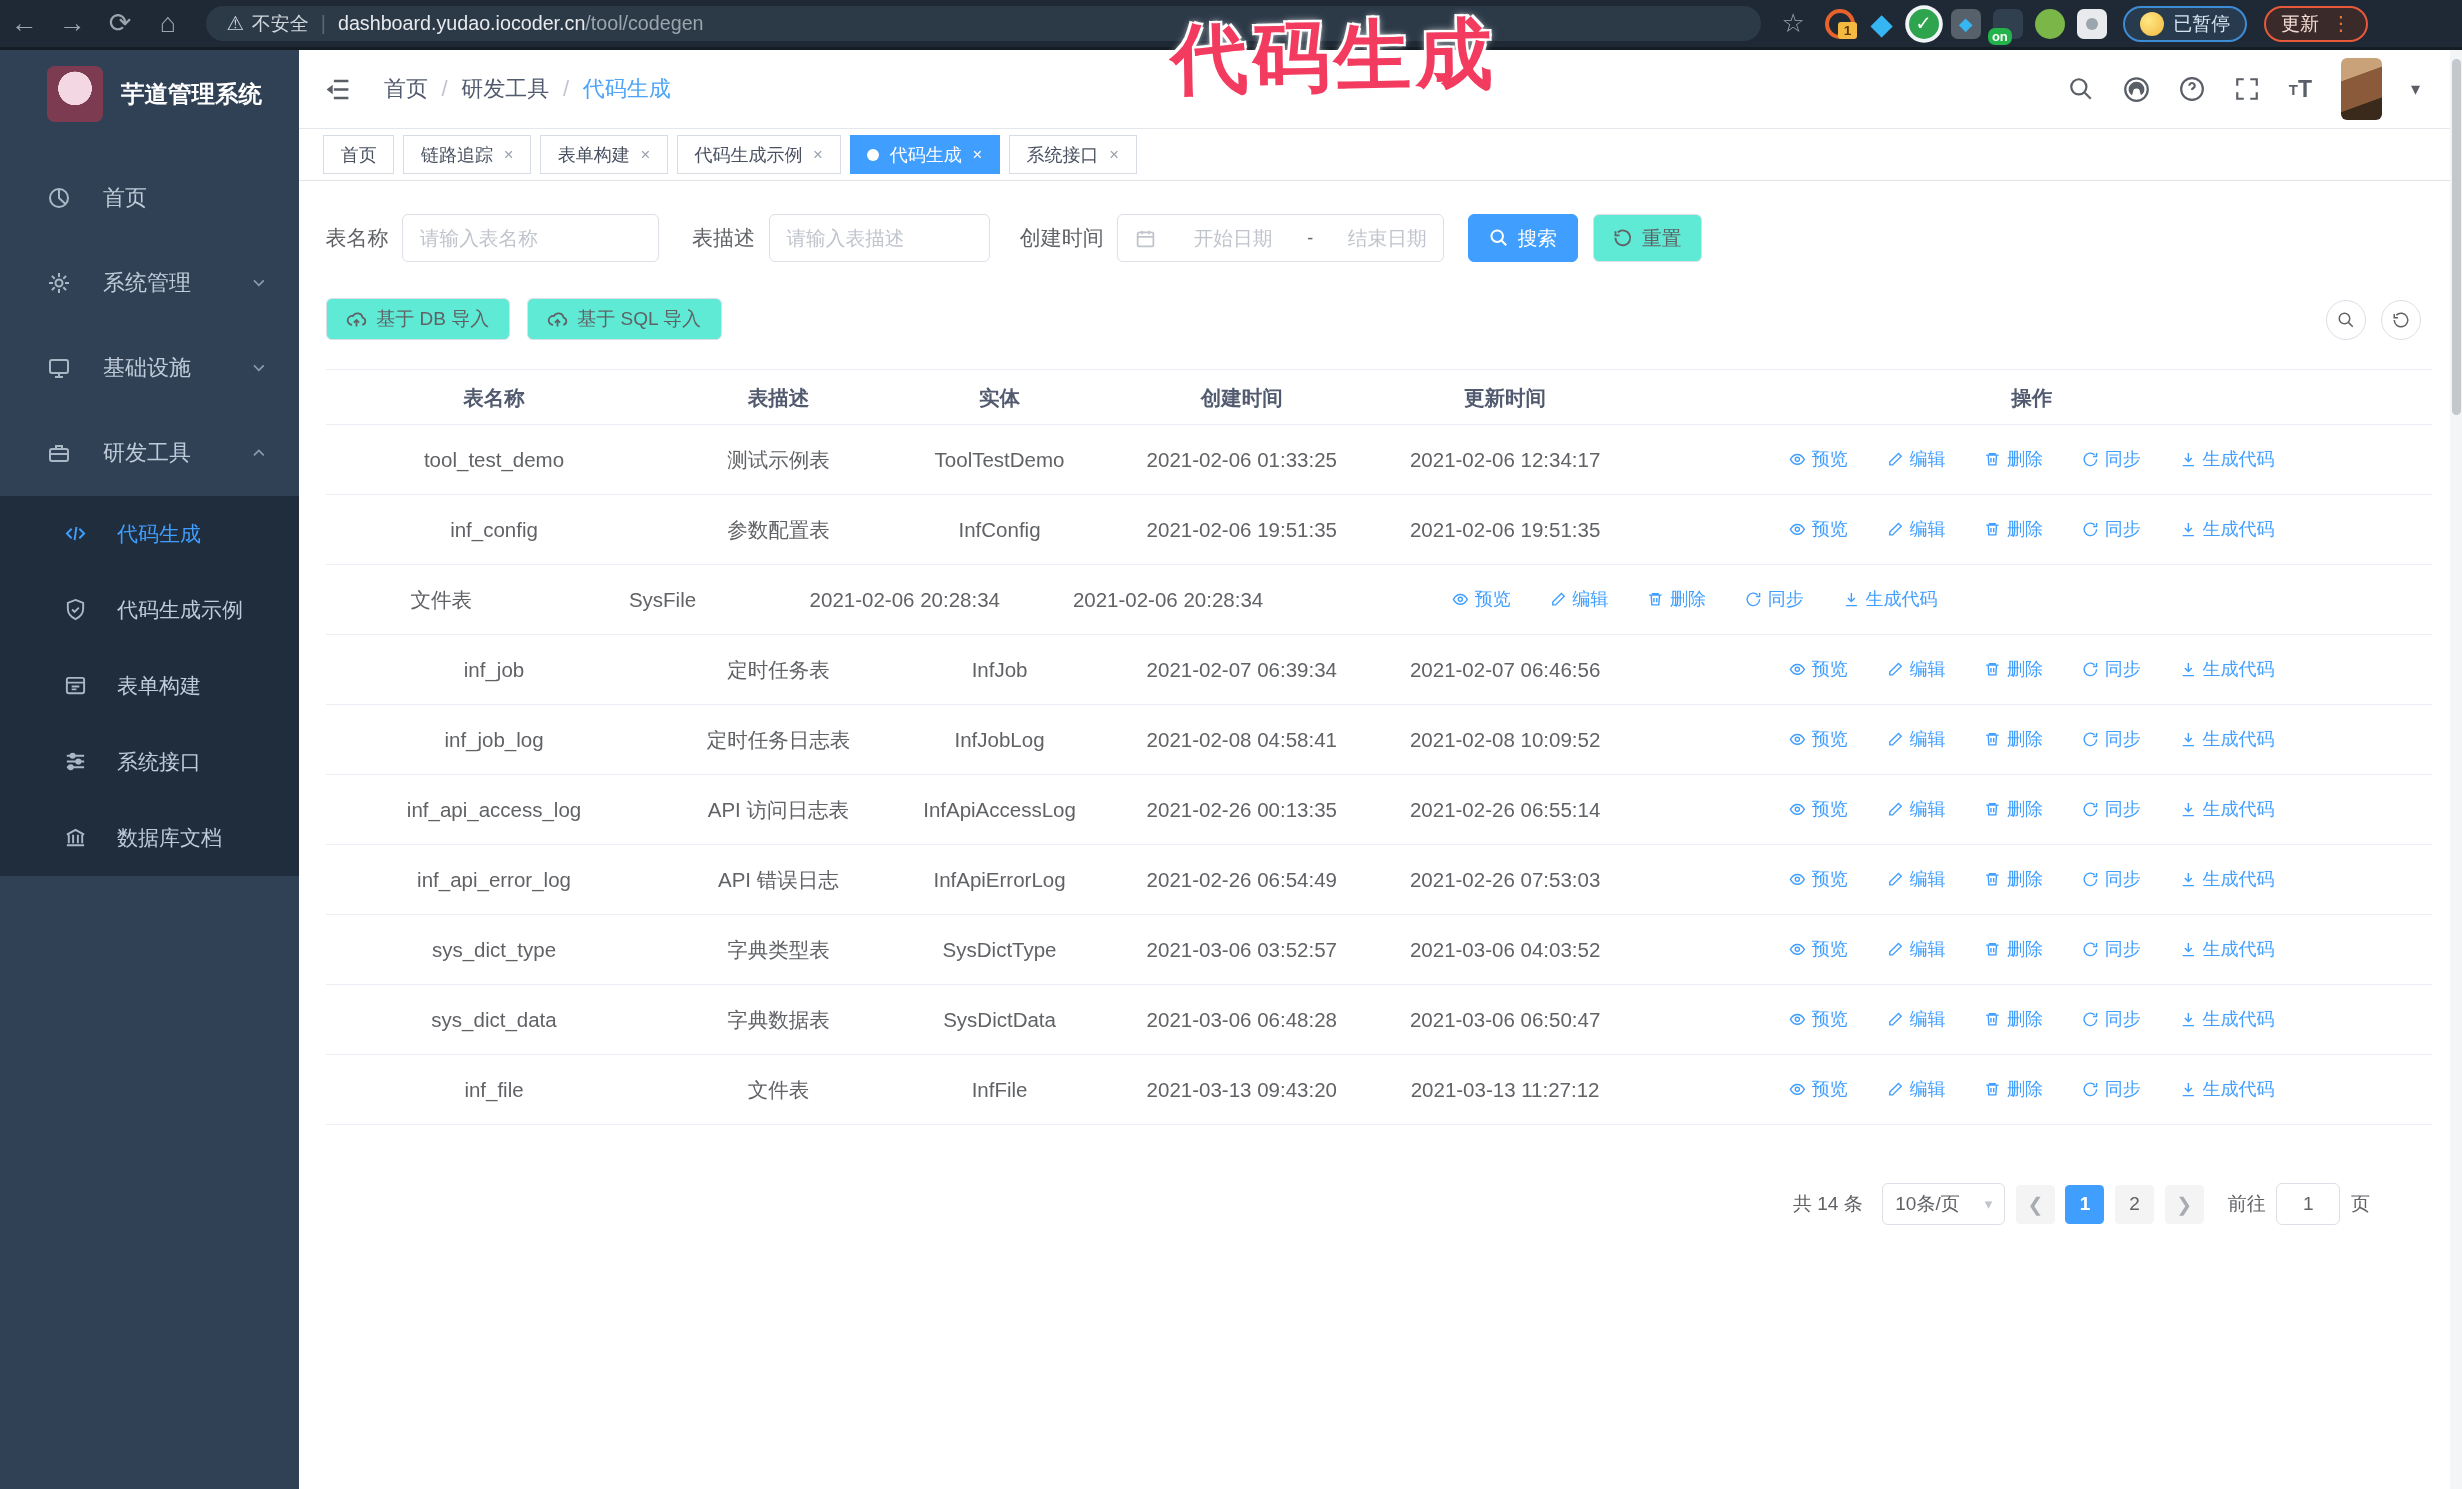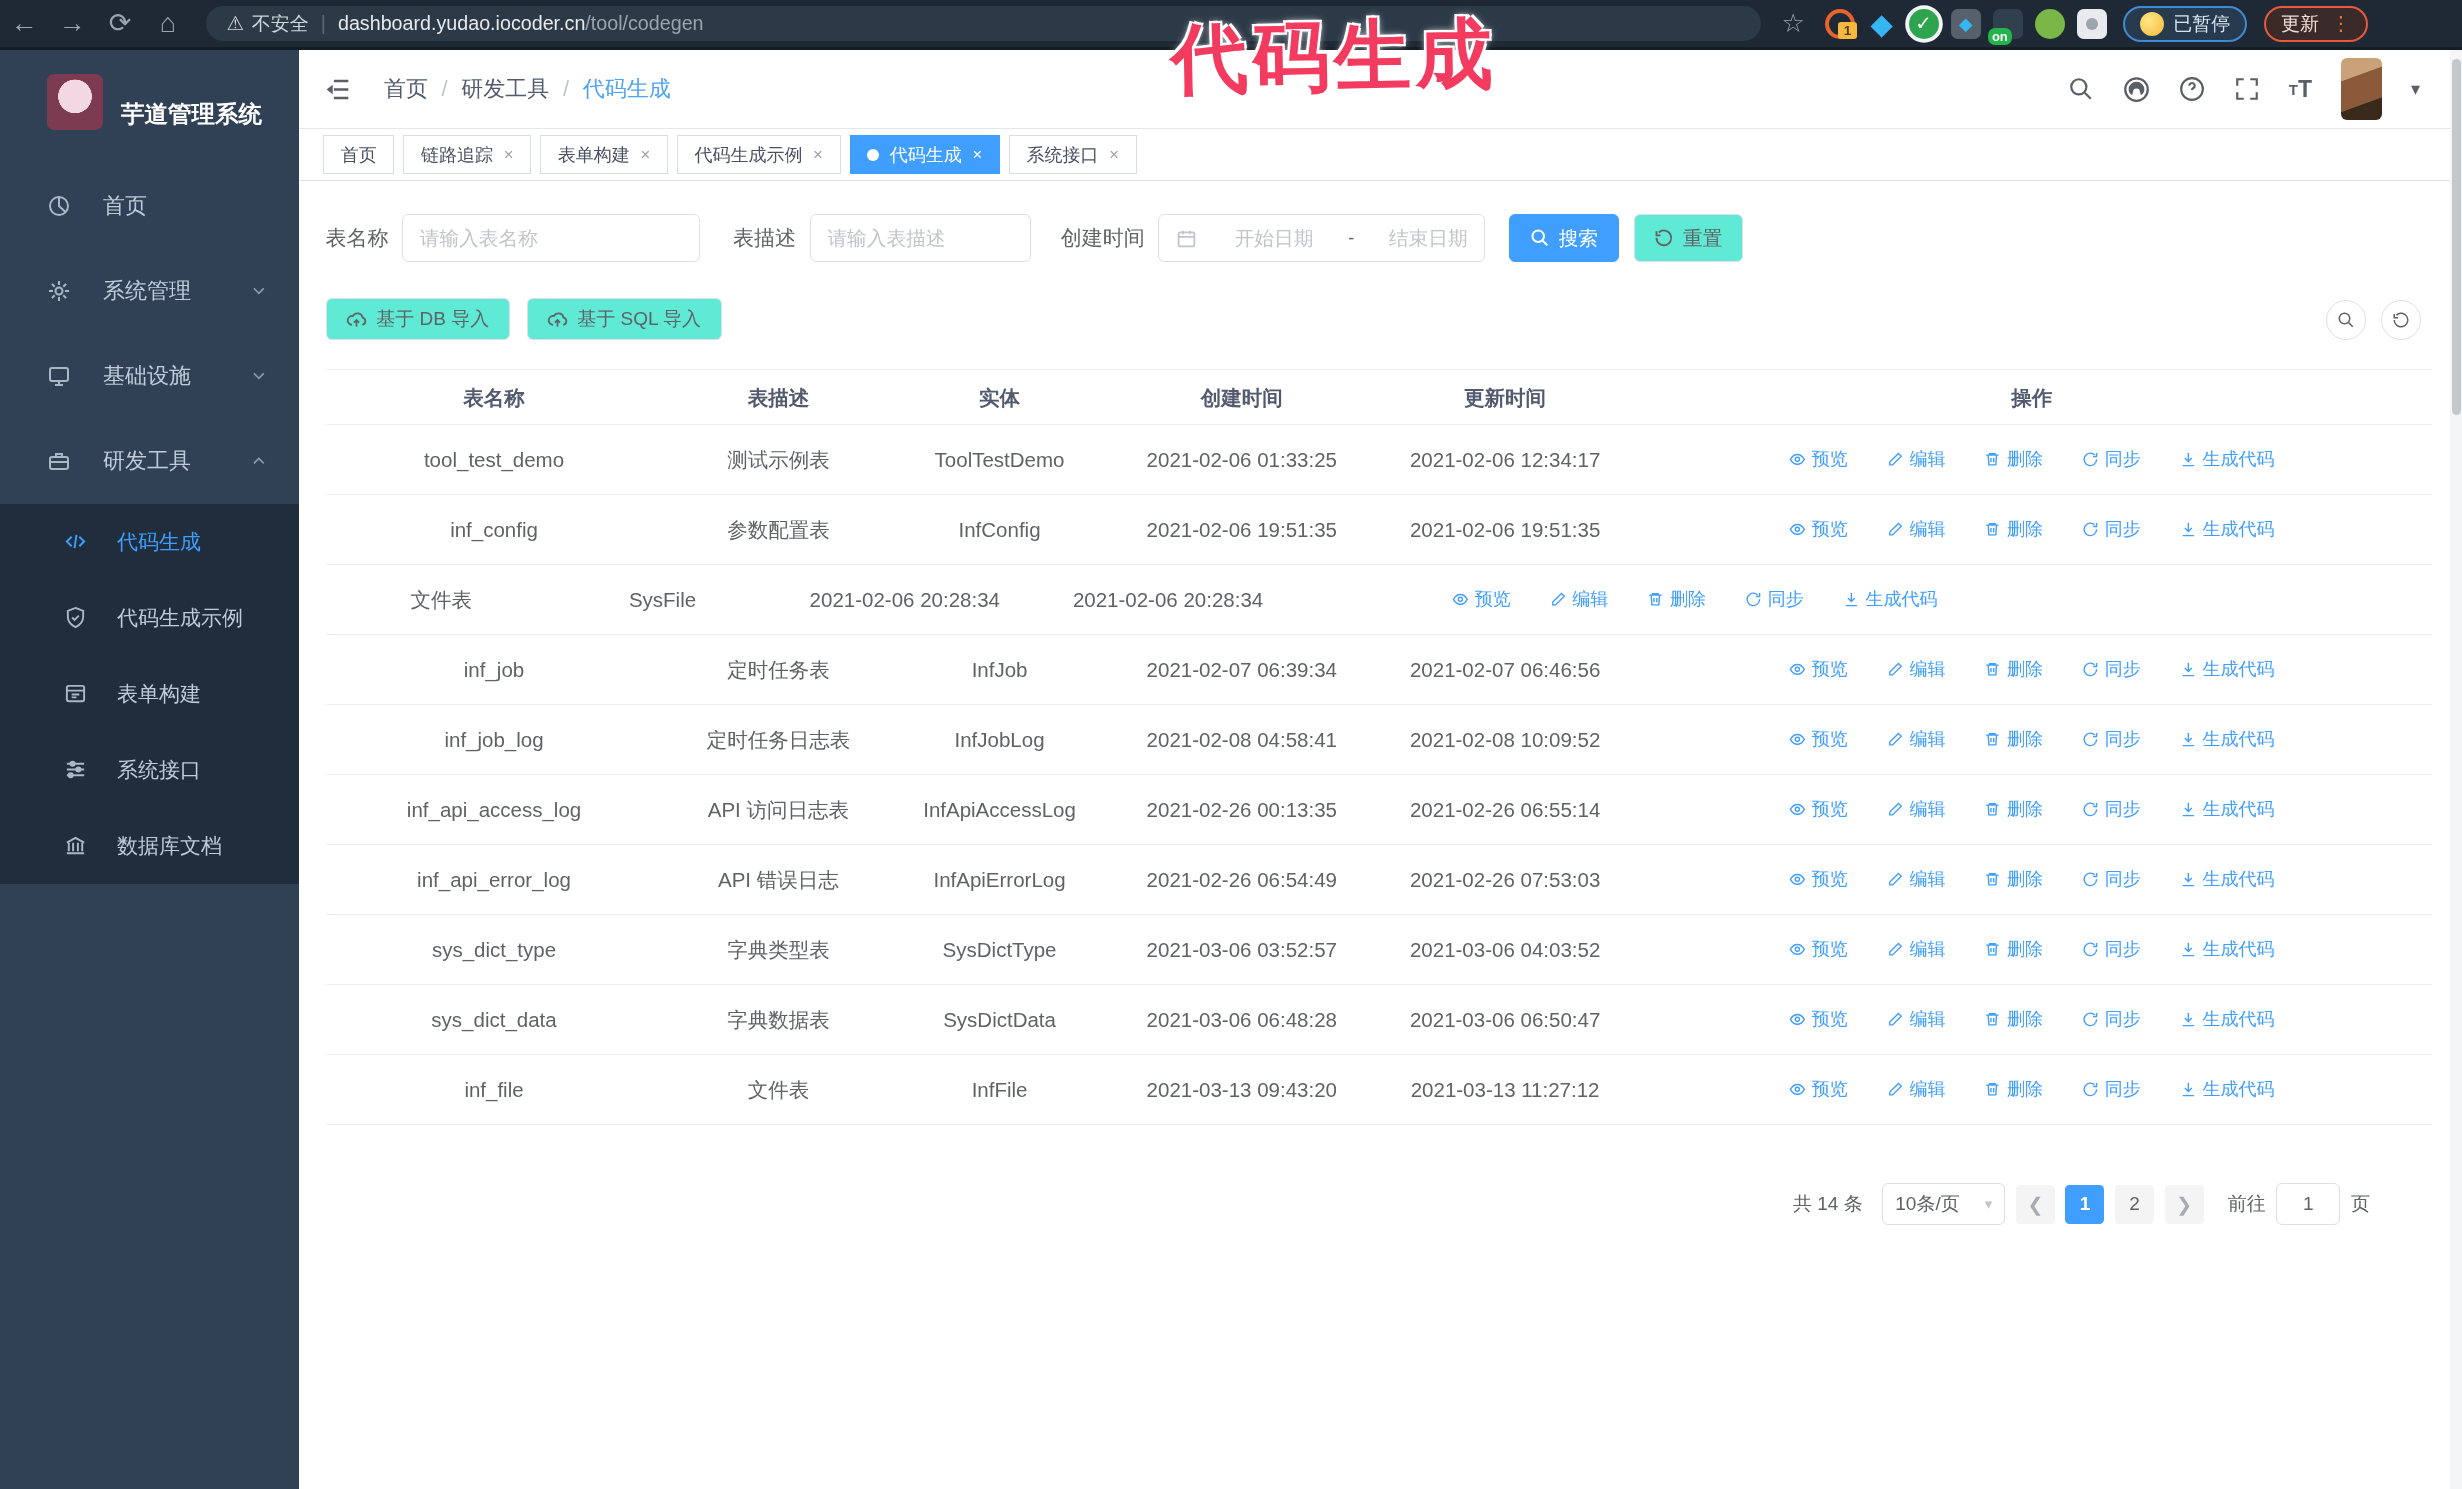--- a/index.html
+++ b/index.html
@@ -41,21 +41,21 @@
   .vdots{color:#e8793b;font-size:19.7px;letter-spacing:0;line-height:1;}
 
   
   .annotation{position:absolute;left:1171px;top:6px;z-index:50;font-size:77px;font-weight:bold;
     color:#f23b5f;letter-spacing:4.5px;transform:rotate(-1deg);
     text-shadow:0 0 4.5px #fff,0 0 9px #fff,2.3px 2.3px 0 #fff,-2.3px -2.3px 0 #fff,2.3px -2.3px 0 #fff,-2.3px 2.3px 0 #fff;}
 
   
   .app{position:absolute;left:0;top:50px;width:2462px;height:1440px;display:flex;}
   .sidebar{width:299px;flex:0 0 auto;background:#304156;height:1440px;overflow:hidden;}
-  .logo-row{display:flex;align-items:flex-end;padding:24px 0 23px 47px;}
+  .logo-row{display:flex;align-items:center;padding:16px 0 23px 47px;}
   .logo-img{width:56px;height:56px;border-radius:7.6px;flex:0 0 auto;
     background:radial-gradient(circle at 50% 40%,#f3d7e2 0 38%,#7d3b52 39% 100%);}
   .logo-title{color:#fff;font-size:23.5px;font-weight:bold;margin-left:18px;}
   .menu{margin-top:10.6px;}
   .menu-item{display:flex;align-items:center;height:85px;padding:0 30px 0 47px;color:#bfcbd9;font-size:22px;cursor:pointer;}
   .menu-item .mi-ico{width:32px;color:#aab7c5;margin-right:24px;display:flex;align-items:center;}
   .menu-item .mi-arrow{margin-left:auto;color:#8b9cad;display:flex;}
   .submenu{background:#1f2d3d;}
   .submenu .menu-item{height:76px;padding-left:64px;font-size:21px;}
   .submenu .menu-item .mi-ico{margin-right:21px;}
@@ -90,21 +90,21 @@
   .tag.active{background:#409eff;border-color:#409eff;color:#fff;}
   .tag.active .dot{display:block;}
   .tag.active .close{color:#fff;}
 
   
   .content{flex:1;padding:33px 30px 0 26.5px;box-sizing:border-box;position:relative;}
   .filters{display:flex;align-items:center;}
   .f-label{font-size:21px;color:#606266;margin-right:13.6px;white-space:nowrap;}
   .f-input{height:48px;border:1.5px solid #dcdfe6;border-radius:6px;box-sizing:border-box;
     display:flex;align-items:center;padding:0 16.7px;color:#c0c4cc;font-size:19.7px;background:#fff;}
-  .f-input.name{width:298px;margin-right:33px;}
+  .f-input.name{width:257px;margin-right:33px;}
   .f-input.desc{width:221px;margin-right:30px;}
   .datebox{width:327px;margin-right:24px;justify-content:space-between;}
   .datebox .cal{color:#c0c4cc;margin-right:10.6px;display:flex;}
   .datebox .ph{color:#c0c4cc;font-size:19.7px;}
   .datebox .sep{color:#606266;font-size:18px;margin:0 7.6px;}
   .btn{height:48px;border-radius:6px;display:flex;align-items:center;justify-content:center;
     font-size:19.7px;box-sizing:border-box;cursor:pointer;gap:9px;padding:0 19.7px;}
   .btn-primary{background:#409eff;border:1.5px solid #409eff;color:#fff;margin-right:15px;}
   .btn-plain{background:#5eead4;border:1.5px solid #dcdfe6;color:#606266;}
 

